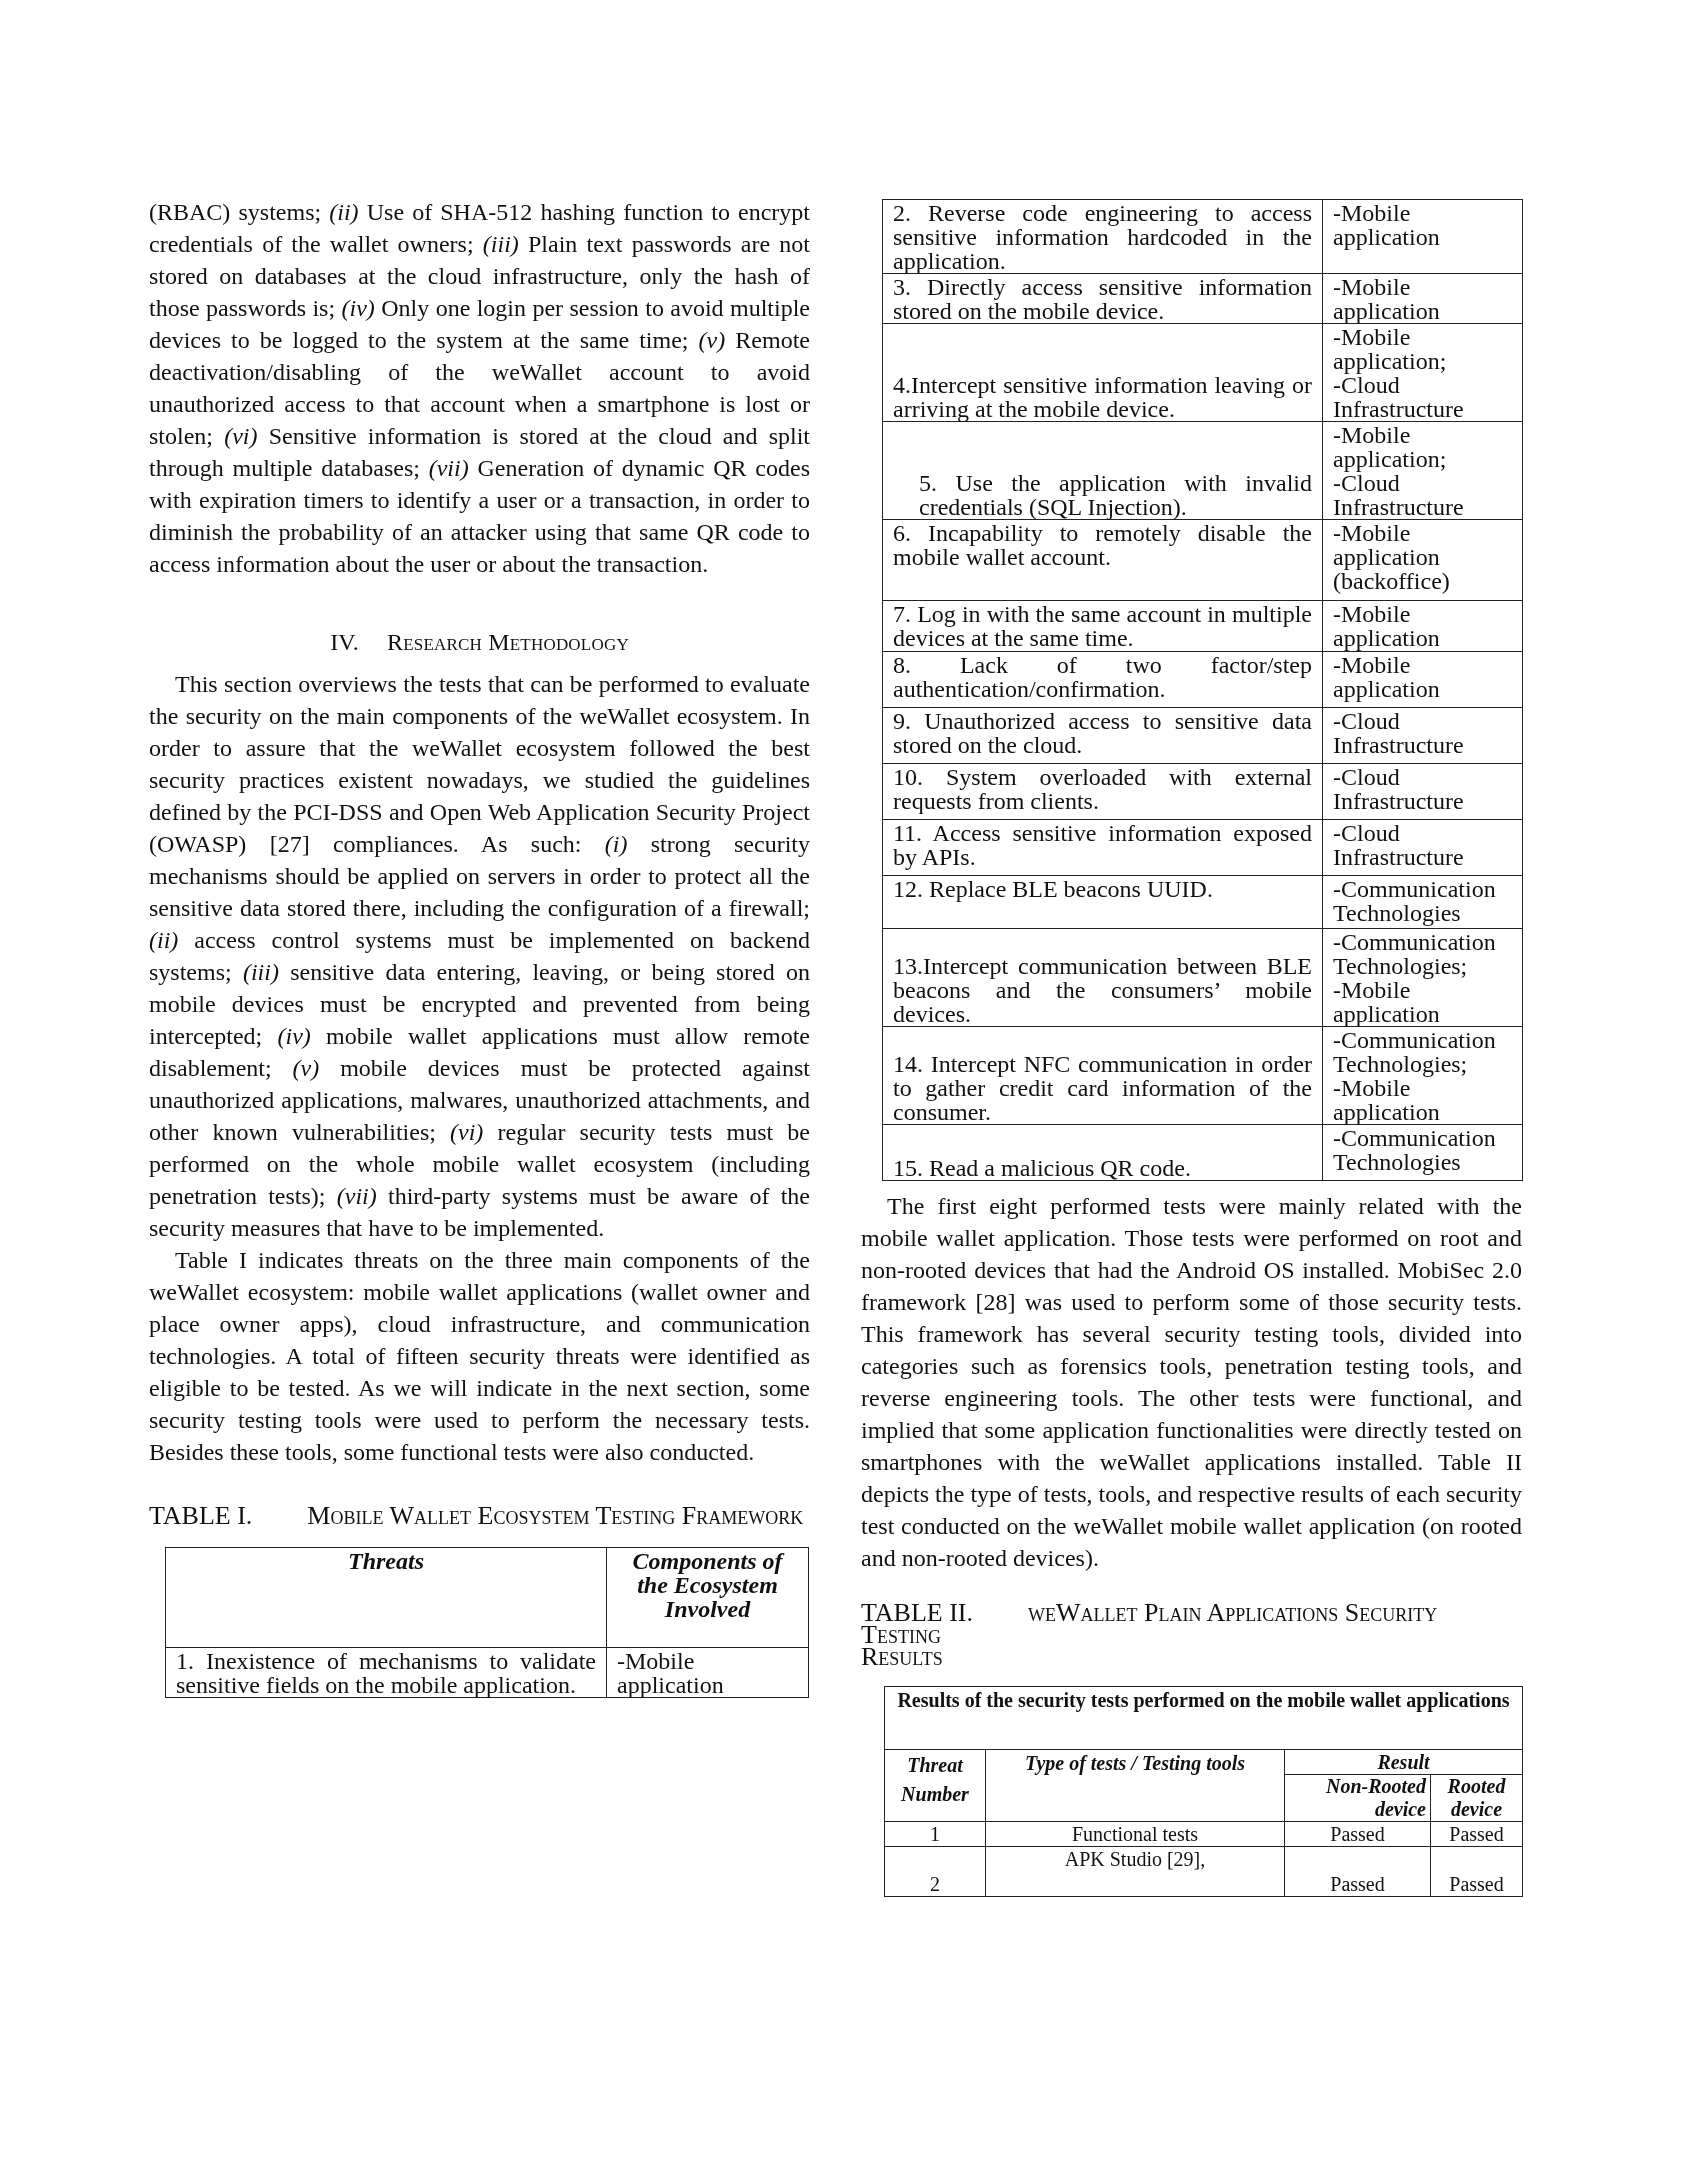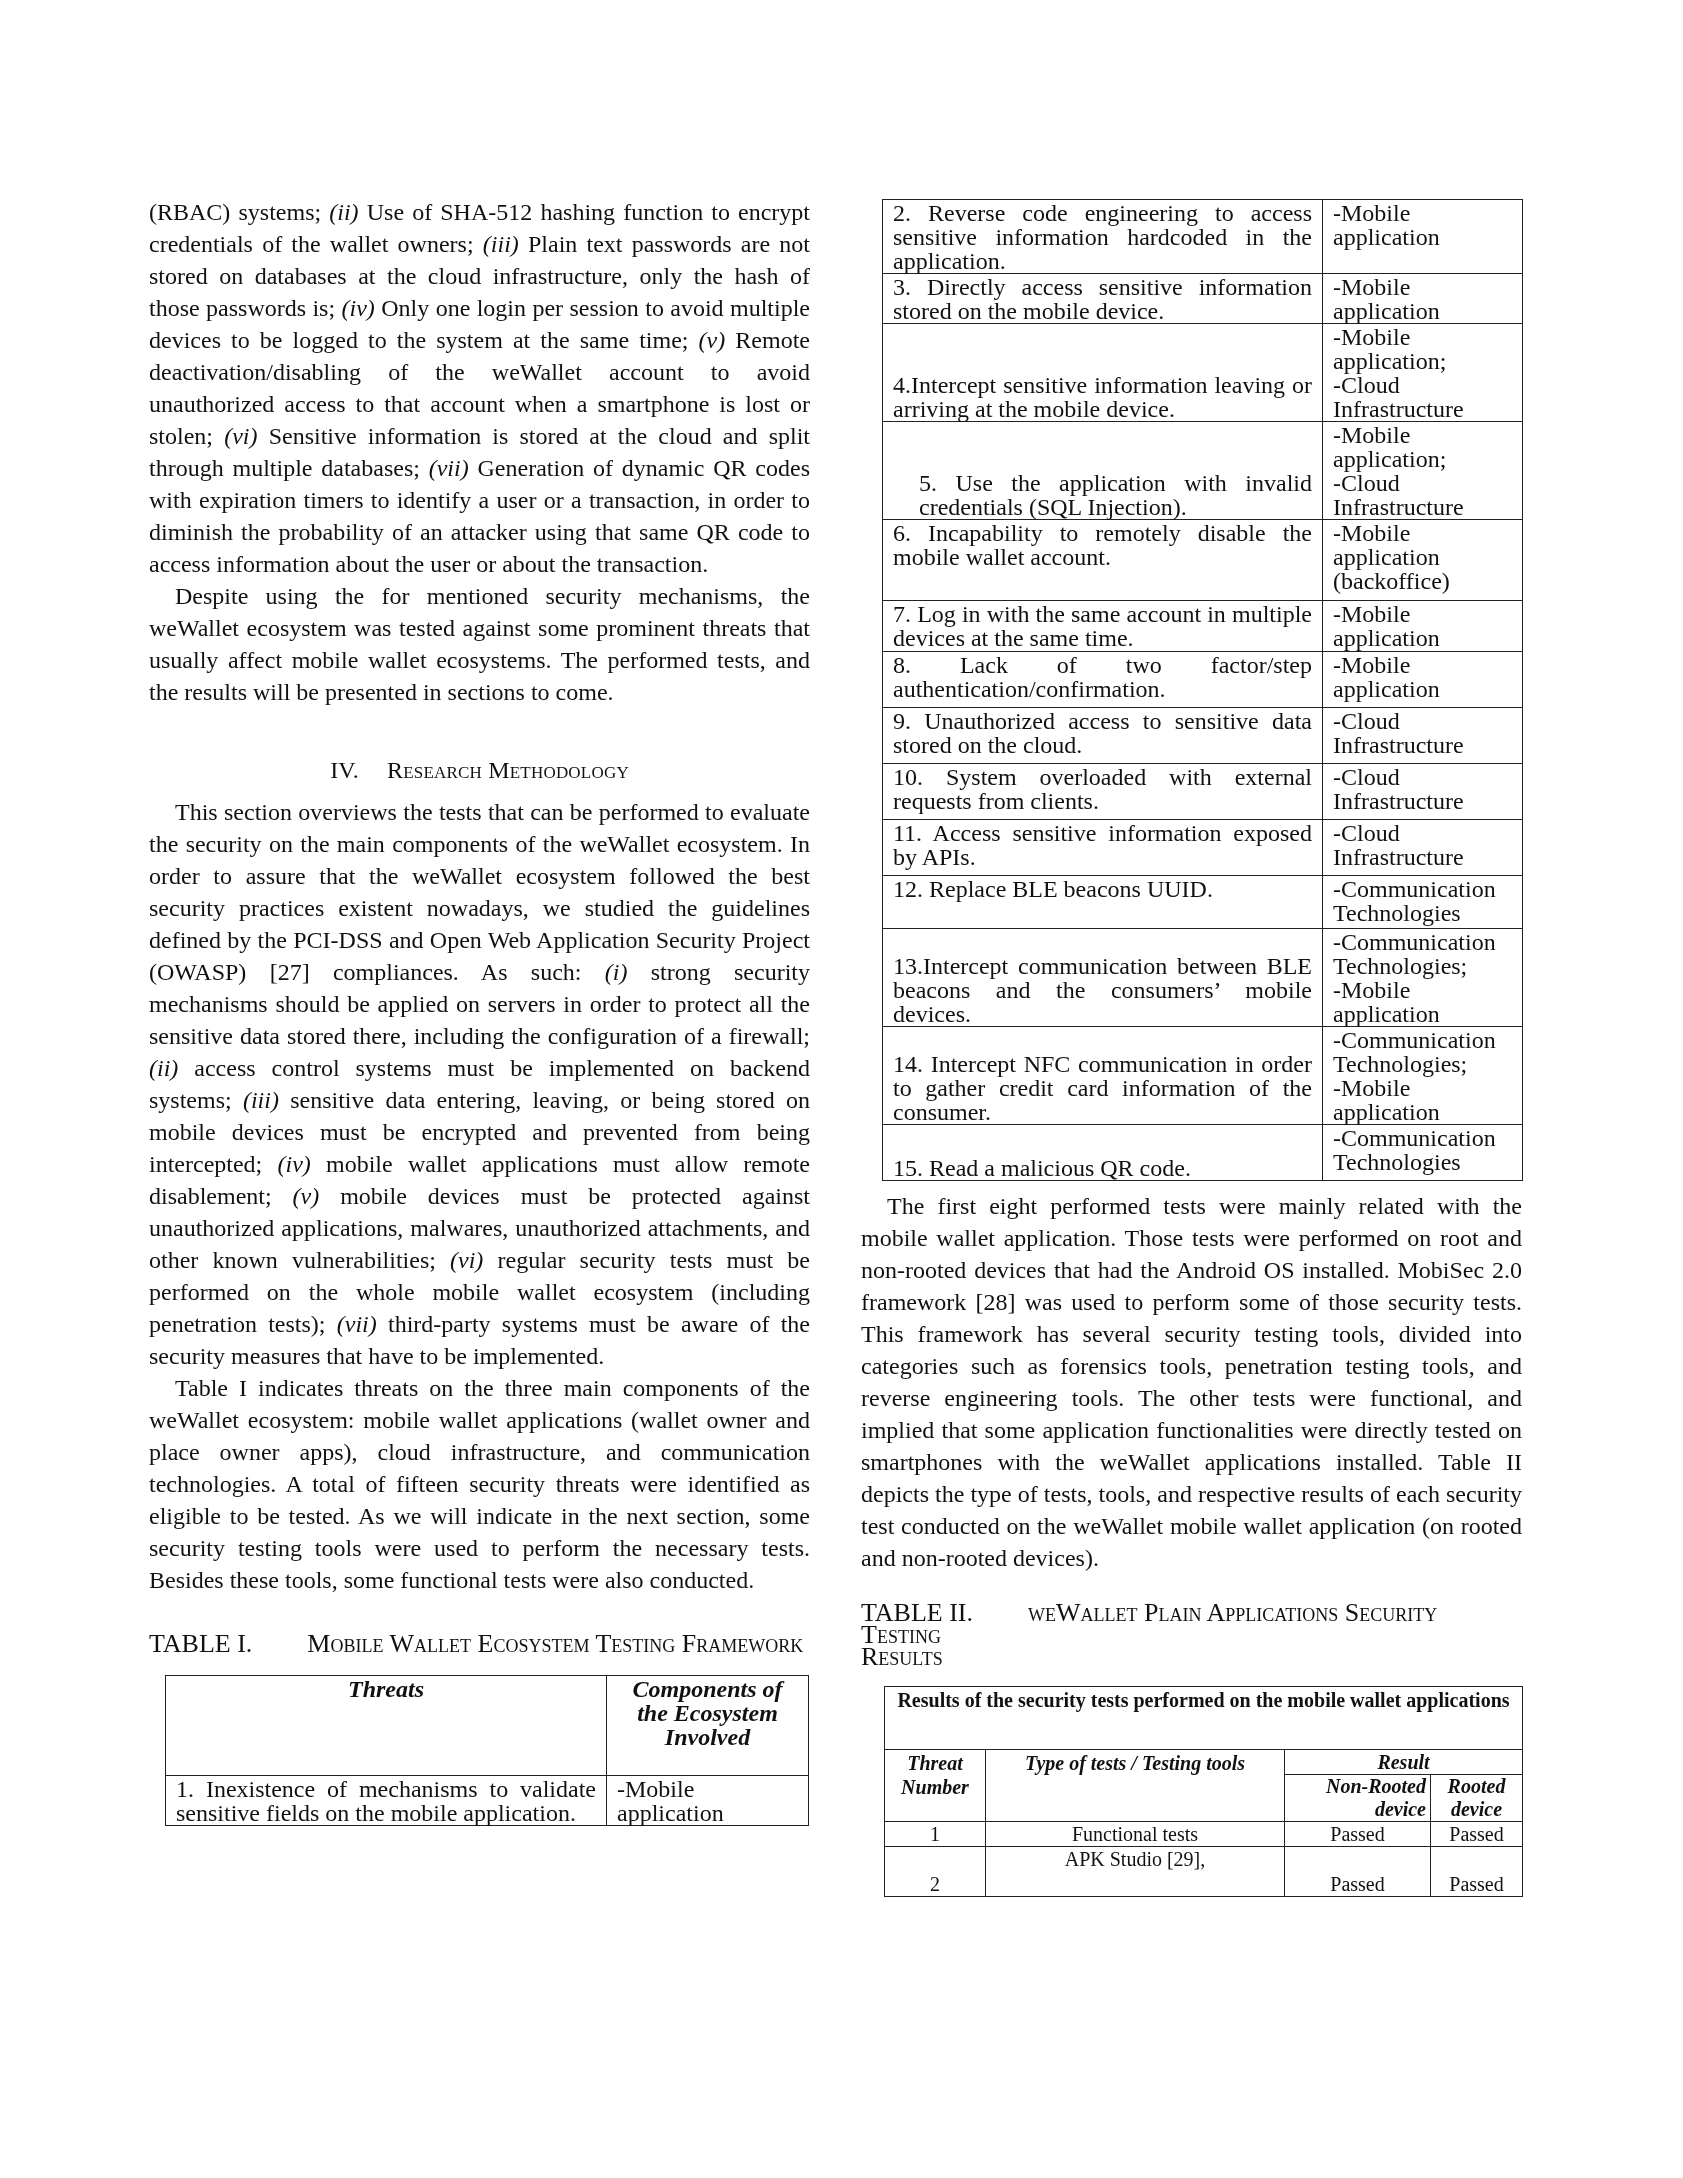--- a/index.html
+++ b/index.html
@@ -42,21 +42,20 @@
   table.grid td.threat { text-align: justify; }
   th.hdr { font-weight: bold; font-style: italic; text-align: center; vertical-align: middle; }
   td.center { text-align: center; }
 </style>
 </head>
 <body>
 
 <div class="col col-left">
   <div id="left-paras">
       <p class="body"><span>(RBAC) systems; </span><em>(ii)</em><span> Use of SHA-512 hashing function to encrypt credentials of the wallet owners; </span><em>(iii)</em><span> Plain text passwords are not stored on databases at the cloud infrastructure, only the hash of those passwords is; </span><em>(iv)</em><span> Only one login per session to avoid multiple devices to be logged to the system at the same time; </span><em>(v)</em><span> Remote deactivation/disabling of the weWallet account to avoid unauthorized access to that account when a smartphone is lost or stolen; </span><em>(vi)</em><span> Sensitive information is stored at the cloud and split through multiple databases; </span><em>(vii)</em><span> Generation of dynamic QR codes with expiration timers to identify a user or a transaction, in order to diminish the probability of an attacker using that same QR code to access information about the user or about the transaction.</span></p>
-      <p class="body indent"><span>Despite using the for mentioned security mechanisms, the weWallet ecosystem was tested against some prominent threats that usually affect mobile wallet ecosystems. The performed tests, and the results will be presented in sections to come.</span></p>
     </div>
 
   <div class="section-heading" style="margin-top:47px;">
     <span class="num">IV.</span><span>Research Methodology</span>
   </div>
   <div id="left-section-paras" style="margin-top:11px;">
       <p class="body indent"><span>This section overviews the tests that can be performed to evaluate the security on the main components of the weWallet ecosystem. In order to assure that the weWallet ecosystem followed the best security practices existent nowadays, we studied the guidelines defined by the PCI-DSS and Open Web Application Security Project (OWASP) [27] compliances. As such: </span><em>(i)</em><span> strong security mechanisms should be applied on servers in order to protect all the sensitive data stored there, including the configuration of a firewall; </span><em>(ii)</em><span> access control systems must be implemented on backend systems; </span><em>(iii)</em><span> sensitive data entering, leaving, or being stored on mobile devices must be encrypted and prevented from being intercepted; </span><em>(iv)</em><span> mobile wallet applications must allow remote disablement; </span><em>(v)</em><span> mobile devices must be protected against unauthorized applications, malwares, unauthorized attachments, and other known vulnerabilities; </span><em>(vi)</em><span>  regular security tests must be performed on the whole mobile wallet ecosystem (including penetration tests); </span><em>(vii)</em><span> third-party systems must be aware of the security measures that have to be implemented.</span></p>
       <p class="body indent"><span>Table I indicates threats on the three main components of the weWallet ecosystem: mobile wallet applications (wallet owner and place owner apps), cloud infrastructure, and communication technologies. A total of fifteen security threats were identified as eligible to be tested. As we will indicate in the next section, some security testing tools were used to perform the necessary tests. Besides these tools, some functional tests were also conducted.</span></p>
     </div>
 
@@ -212,21 +211,21 @@
           <col style="width:101px">
           <col style="width:299px">
           <col style="width:146px">
           <col>
         </colgroup>
       <tbody>
           <tr style="height:63px;">
         <th colspan="4" class="hdr" style="font-style:normal; line-height:25px;">Results of the security tests performed on the mobile wallet applications</th>
       </tr>
       <tr style="height:22px;">
-        <th rowspan="2" class="hdr" style="line-height:24px;">Threat Number</th>
+        <th rowspan="2" class="hdr" style="line-height:29px;">Threat Number</th>
         <th rowspan="2" class="hdr">Type of tests / Testing tools</th>
         <th colspan="2" class="hdr" style="padding:0;">Result</th>
       </tr>
       <tr style="height:44px;">
         <th class="hdr" style="line-height:23px; padding:0 4px;text-align:right;">Non-Rooted device</th>
         <th class="hdr" style="line-height:23px; padding:0 4px;">Rooted device</th>
       </tr>
       <tr style="height:25px;">
         <td class="center" style="padding:0;">1</td>
         <td class="center" style="padding:0;">Functional tests</td>

